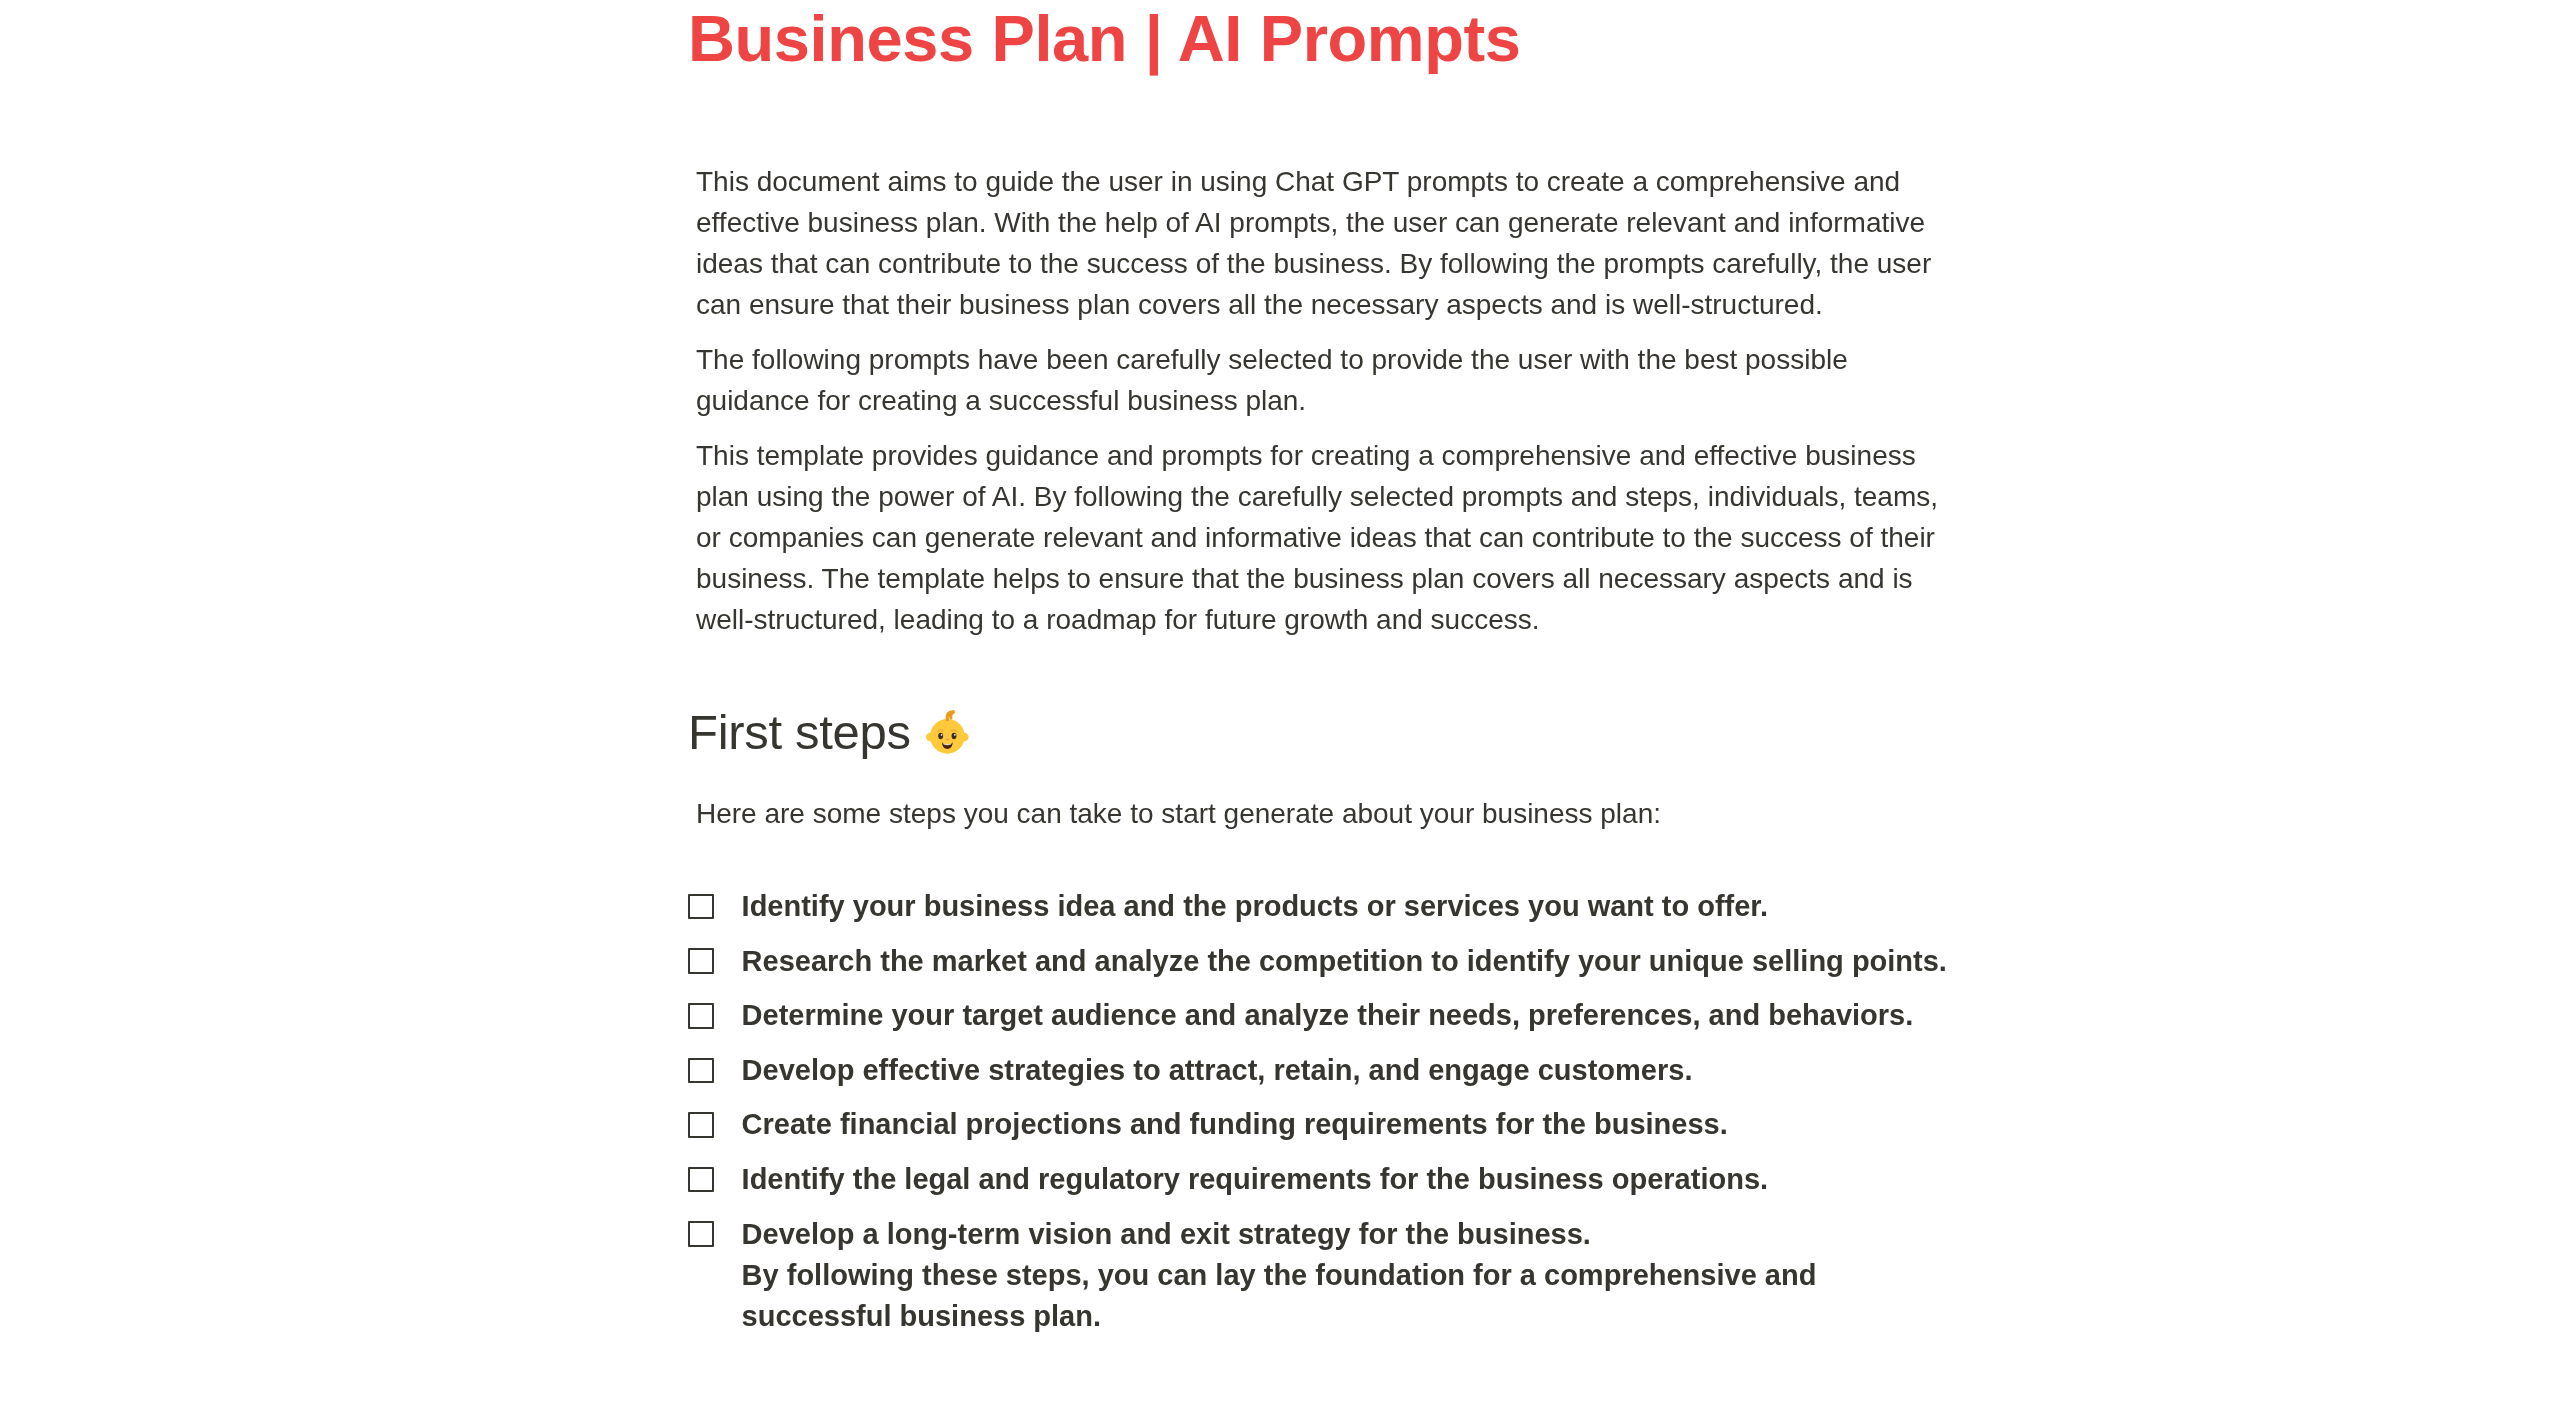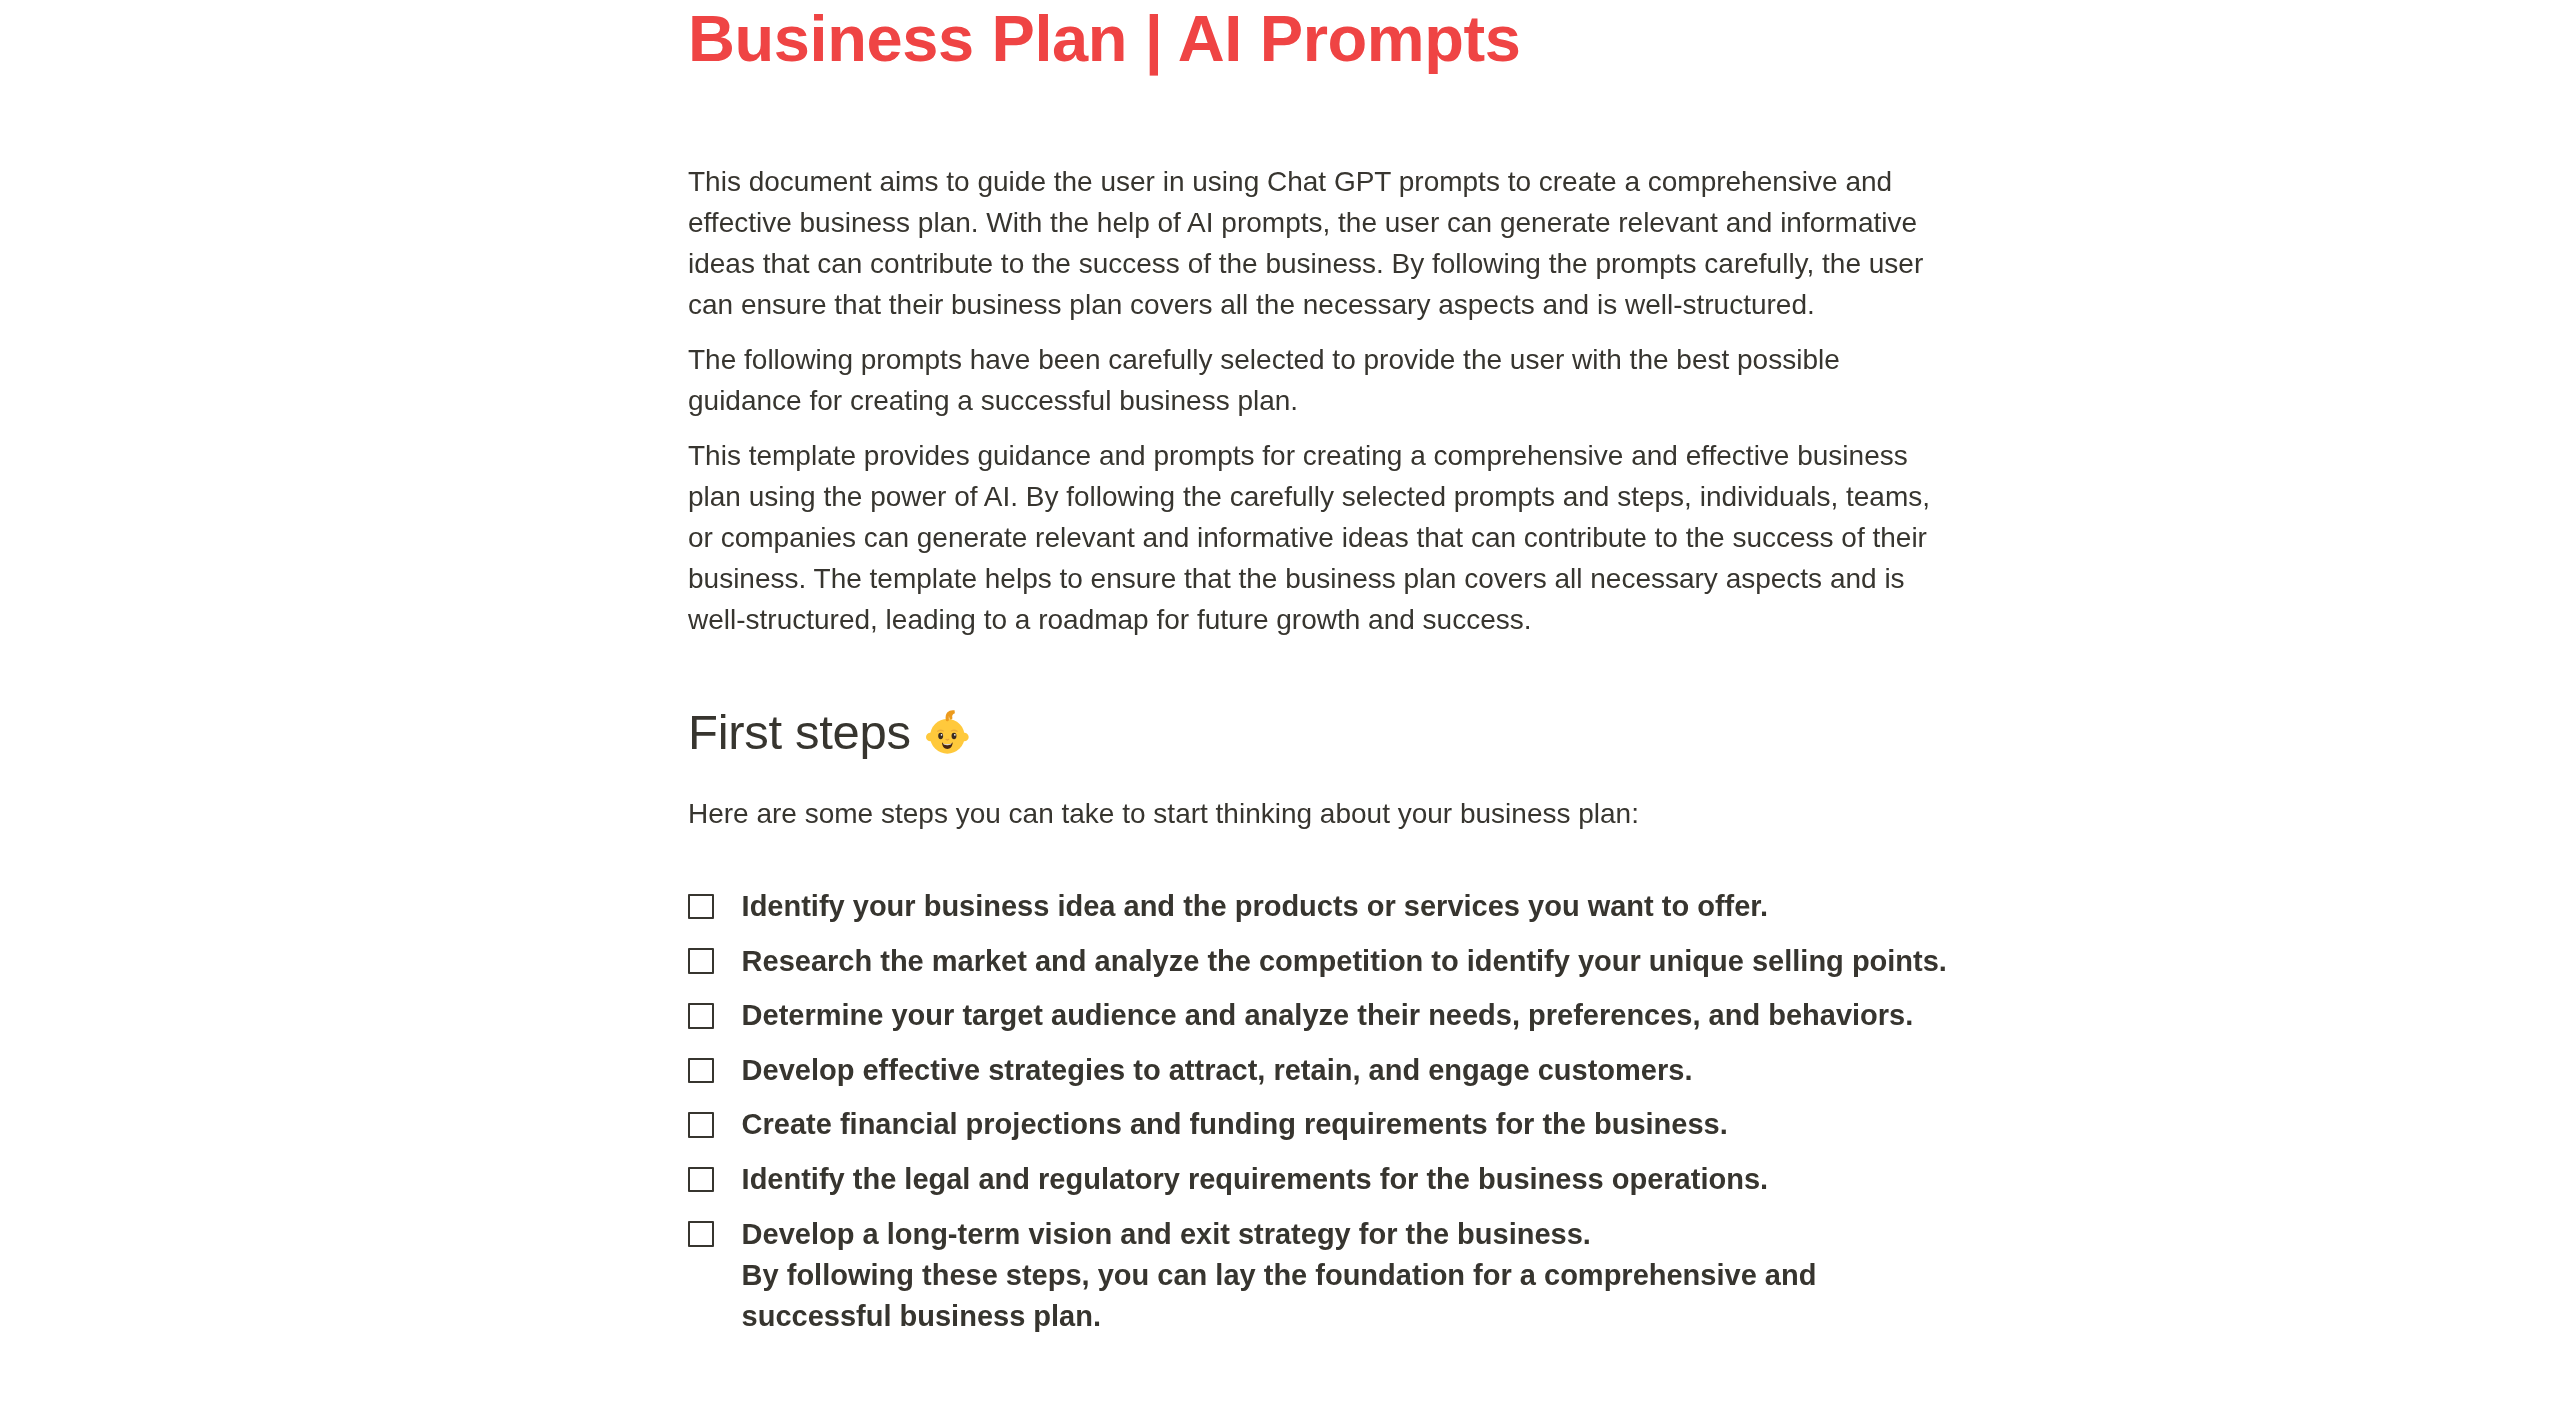--- a/index.html
+++ b/index.html
@@ -26,21 +26,21 @@
   }
   .doc-title {
     margin: 0;
     font-size: 65px;
     font-weight: 700;
     line-height: 78px;
     letter-spacing: -0.4px;
     color: #ef4444;
   }
   .para {
-    margin: 0;
+    margin: 8px;
     font-size: 28px;
     line-height: 41px;
     font-weight: 400;
     color: #37352f;
   }
   .para-1 { margin-top: 83px; }
   .para-2 { margin-top: 13.6px; }
   .para-3 { margin-top: 14.5px; }
   .section-heading {
     margin: 60px 0 0 0;
@@ -110,21 +110,21 @@
           <ellipse cx="45" cy="40.5" rx="3.7" ry="4.7" fill="#3B2B20"></ellipse>
           <circle cx="26.3" cy="38.8" r="1.3" fill="#ffffff"></circle>
           <circle cx="46.3" cy="38.8" r="1.3" fill="#ffffff"></circle>
           <path d="M33 45.5 Q35 47.3 37 45.5" fill="none" stroke="#E8A33D" stroke-width="2" stroke-linecap="round"></path>
           <path d="M27 50 C30 54.5 40 54.5 43 50 C43 56.5 39.3 60 35 60 C30.7 60 27 56.5 27 50 Z" fill="#46250F"></path>
           <path d="M28.8 51.2 C32 53.6 38 53.6 41.2 51.2 L40.8 53 C37.8 55 32.2 55 29.2 53 Z" fill="#ffffff"></path>
         </svg>
       </span>
     </h2>
 
-    <p class="para lead">Here are some steps you can take to start thinking about your business plan:</p>
+    <p class="para lead">Here are some steps you can take to start generate about your business plan:</p>
 
     <div class="todo-list">
 
       <div class="todo">
         <span class="checkbox" role="checkbox" aria-checked="false"></span>
         <span class="todo-text">Identify your business idea and the products or services you want to offer.</span>
       </div>
 
       <div class="todo">
         <span class="checkbox" role="checkbox" aria-checked="false"></span>

